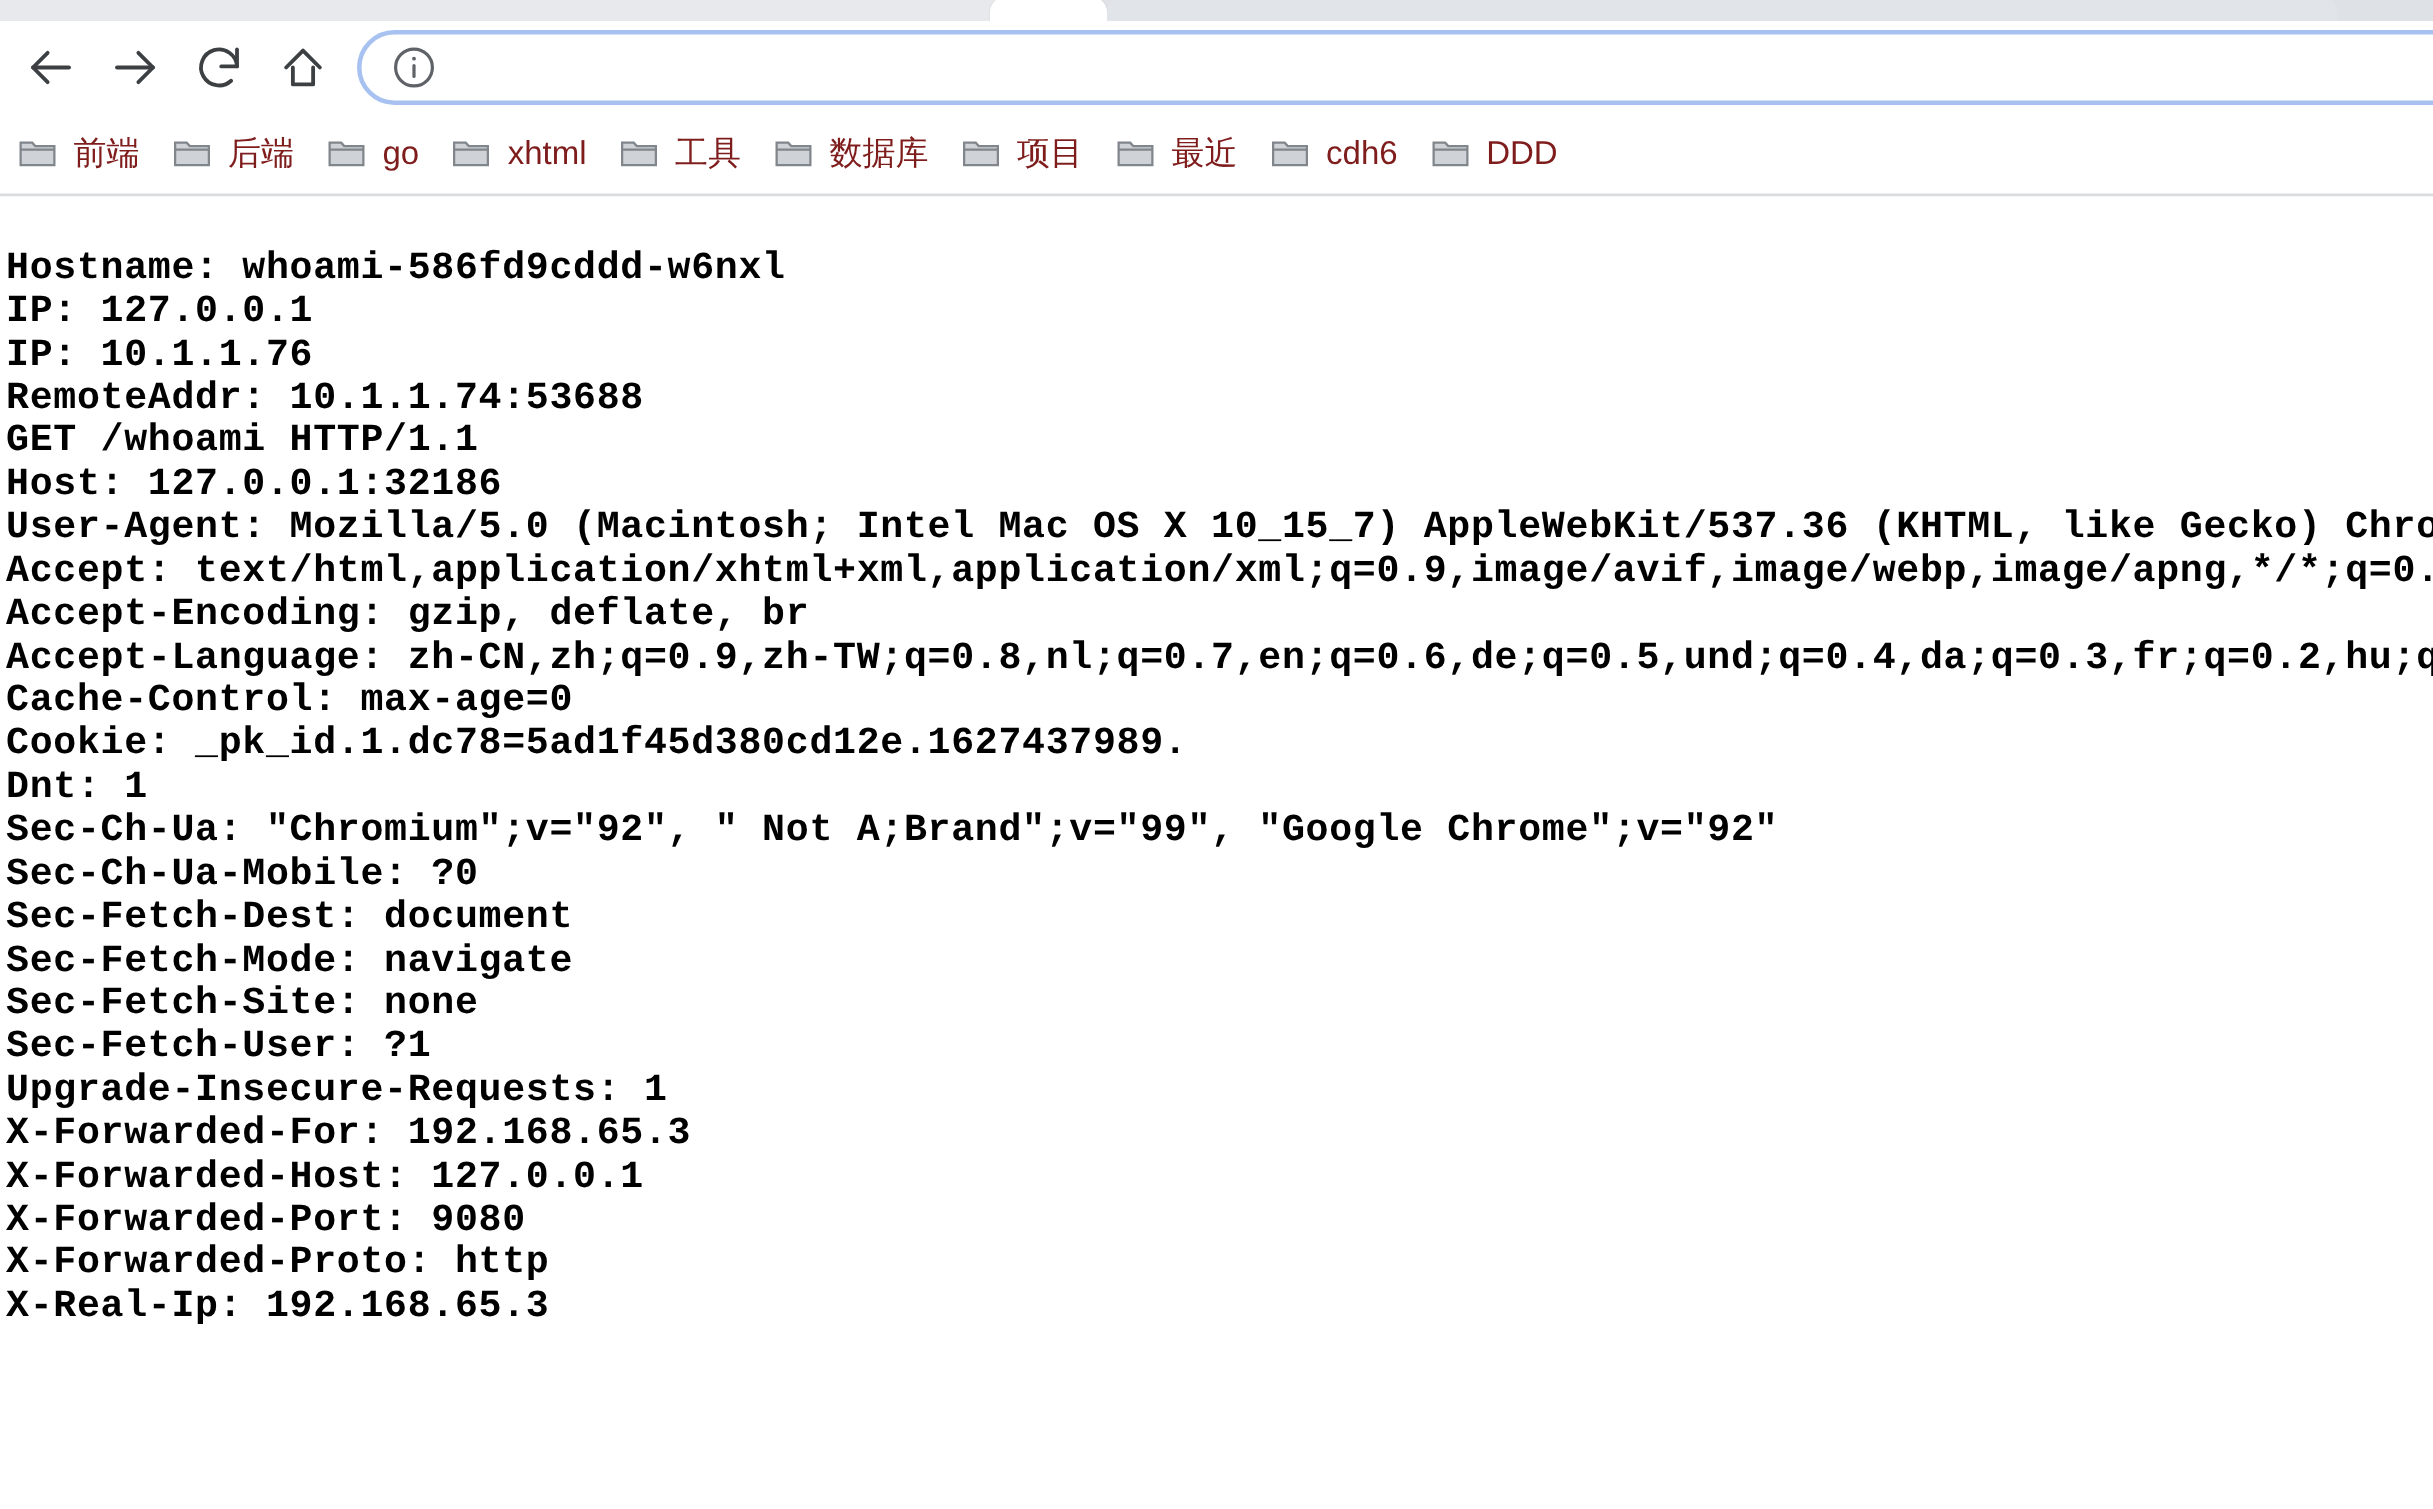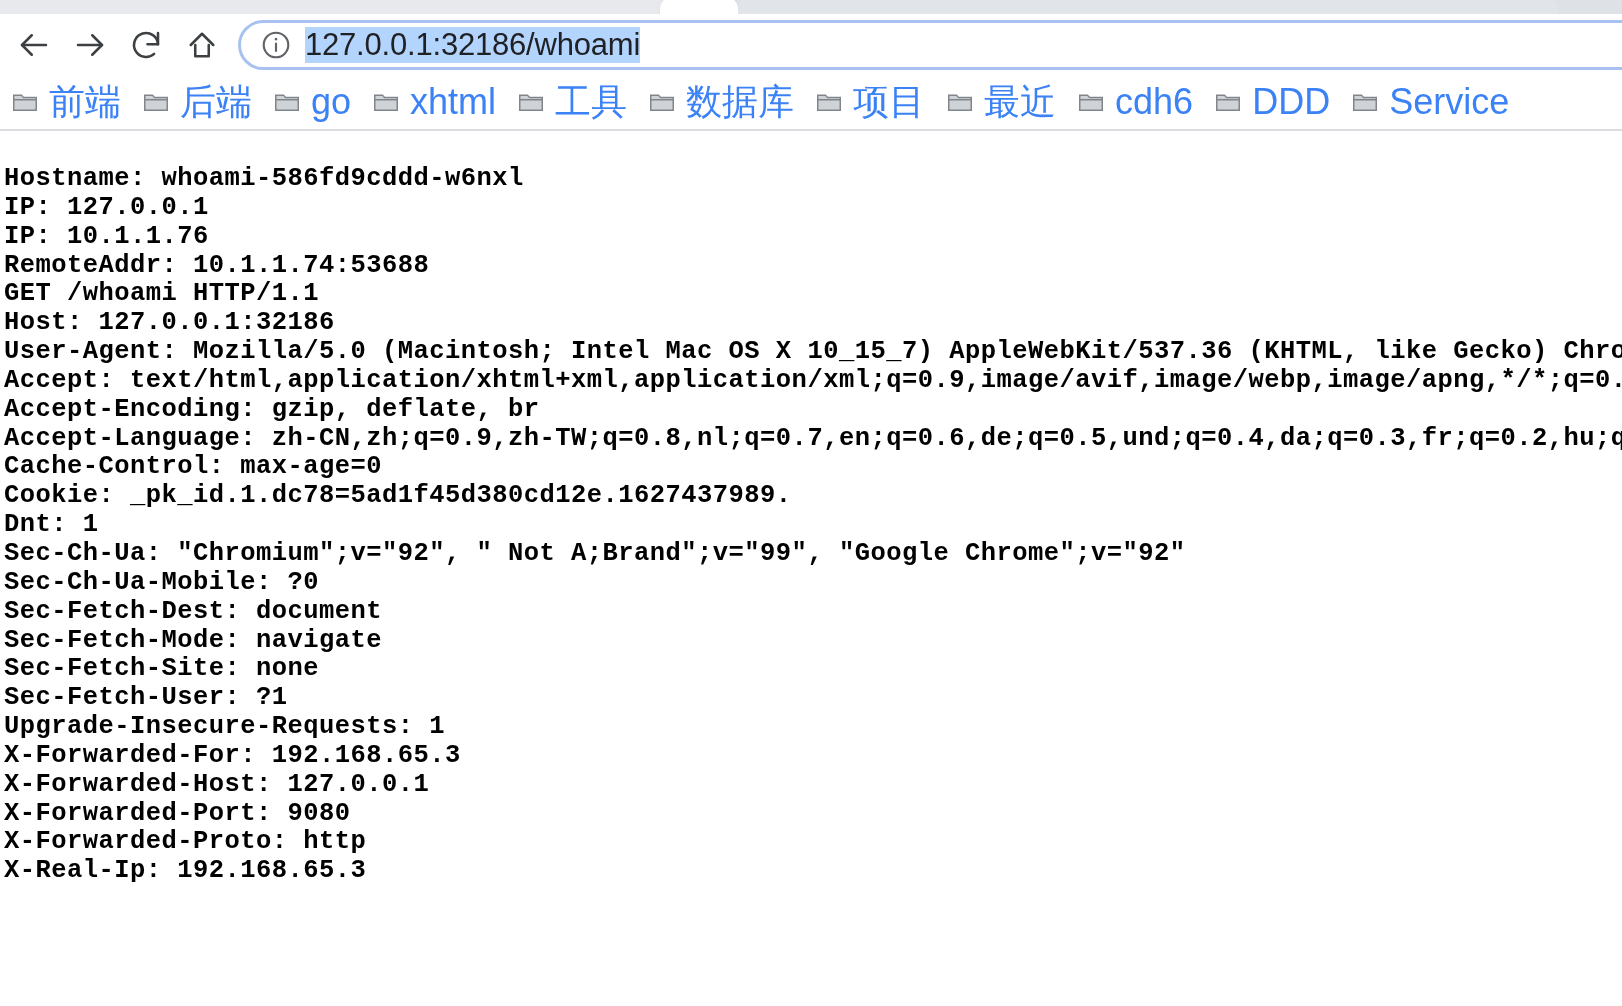--- a/index.html
+++ b/index.html
@@ -133,23 +133,23 @@
     flex: 0 0 auto;
     width: 30px;
     height: 30px;
     display: flex;
     align-items: center;
     justify-content: center;
     margin-right: 9px;
   }
   .bm-label {
     font-family: "Liberation Sans", sans-serif;
-    font-size: 36px;
+    font-size: 22px;
     line-height: 32px;
-    color: #3b82f6;
+    color: #7f1d1d;
     white-space: nowrap;
   }
 
   
   #content {
     position: absolute;
     top: 131px; left: 0;
     width: 1622px;
     height: 875px;
     background: #ffffff;
@@ -218,21 +218,20 @@
 
     <div id="omnibox-wrap">
       <div id="omnibox">
         <span id="site-info-icon">
           <svg width="32" height="32" viewBox="0 0 24 24" fill="none" stroke="#5f6368" stroke-width="1.6" stroke-linecap="round">
             <circle cx="12" cy="12" r="9.2"></circle>
             <line x1="12" y1="11" x2="12" y2="16.5"></line>
             <circle cx="12" cy="7.6" r="0.95" fill="#5f6368" stroke="none"></circle>
           </svg>
         </span>
-        <span id="omnibox-url" placeholder="Search Google or type a URL">127.0.0.1:32186/whoami</span>
       </div>
     </div>
   </div>
 
   <div id="bookmarks-bar">
 
     <div class="bookmark">
       <span class="bm-icon">
         <svg width="30" height="30" viewBox="0 0 24 24">
           <path d="M3 6.5h6.2l1.6 1.8H21v10.2H3z" fill="#cfd3d7" stroke="#80868b" stroke-width="1.2"></path>
@@ -326,29 +325,20 @@
     <div class="bookmark">
       <span class="bm-icon">
         <svg width="30" height="30" viewBox="0 0 24 24">
           <path d="M3 6.5h6.2l1.6 1.8H21v10.2H3z" fill="#cfd3d7" stroke="#80868b" stroke-width="1.2"></path>
           <path d="M3 10.2h18" stroke="#80868b" stroke-width="1.2" fill="none"></path>
         </svg>
       </span>
       <span class="bm-label">DDD</span>
     </div>
 
-    <div class="bookmark">
-      <span class="bm-icon">
-        <svg width="30" height="30" viewBox="0 0 24 24">
-          <path d="M3 6.5h6.2l1.6 1.8H21v10.2H3z" fill="#cfd3d7" stroke="#80868b" stroke-width="1.2"></path>
-          <path d="M3 10.2h18" stroke="#80868b" stroke-width="1.2" fill="none"></path>
-        </svg>
-      </span>
-      <span class="bm-label">Service</span>
-    </div>
 
   </div>
 
   <div id="content">
     <pre id="whoami-pre">Hostname: whoami-586fd9cddd-w6nxl
 IP: 127.0.0.1
 IP: 10.1.1.76
 RemoteAddr: 10.1.1.74:53688
 GET /whoami HTTP/1.1
 Host: 127.0.0.1:32186

